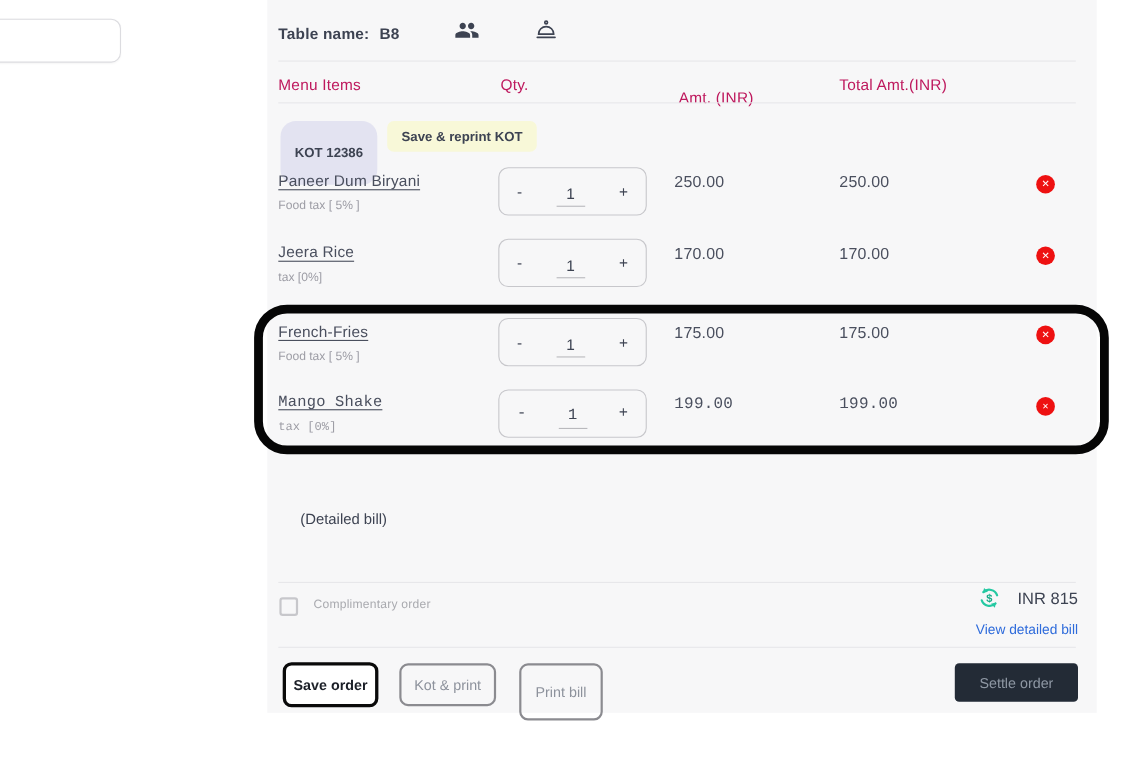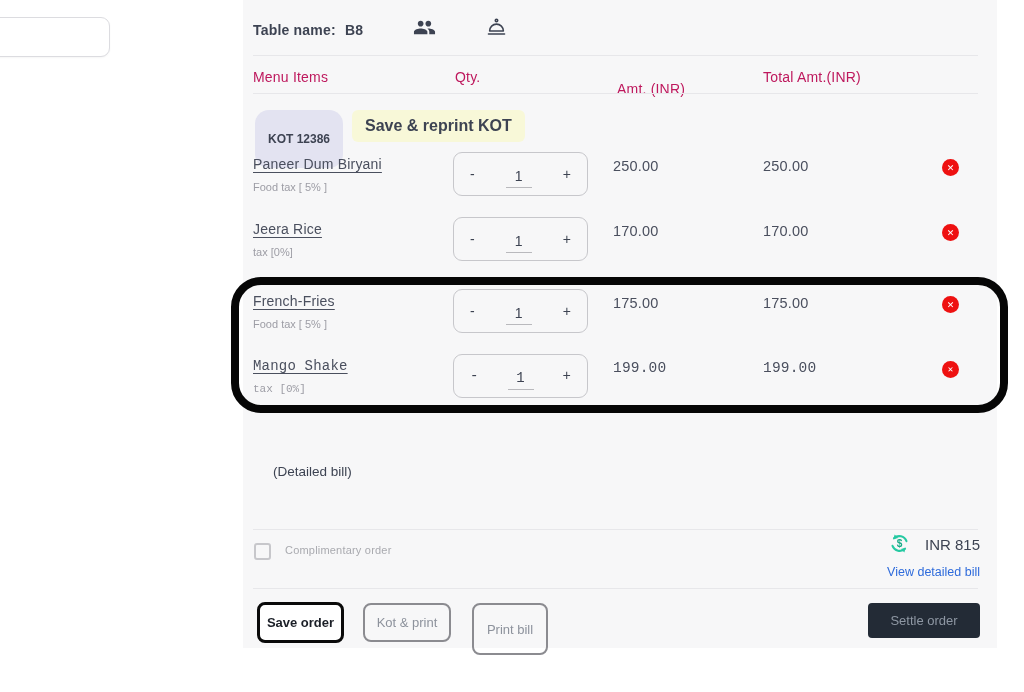--- a/index.html
+++ b/index.html
@@ -10,21 +10,21 @@
   
   .panel{position:absolute;left:243px;top:0;width:754px;height:648px;background:#f7f7f8;}
   .divider{position:absolute;left:10px;width:725px;height:1px;background:#e7e7ea;}
   
   .tablename{position:absolute;left:10px;top:22px;font-size:14px;font-weight:700;color:#3d4352;letter-spacing:.2px;}
   .icon-btn{position:absolute;top:16px;cursor:pointer;}
   .col-head{position:absolute;font-size:14px;font-weight:500;color:#be185d;top:69px;letter-spacing:.2px;}
   
   .kot-badge{position:absolute;left:12px;top:110px;background:#e3e3f1;color:#3d4352;font-size:12px;
     font-weight:600;padding:22px 13px;border-radius:14px;}
-  .reprint-badge{position:absolute;left:109px;top:110px;background:#f8f8d8;color:#3d4352;font-size:16px;
+  .reprint-badge{position:absolute;left:109px;top:110px;background:#f8f8d8;color:#3d4352;font-size:12px;
     font-weight:600;padding:7px 13px;border-radius:6px;cursor:pointer;}
   
   .row{position:absolute;left:0;width:754px;height:50px;}
   .item-name{position:absolute;left:10px;top:4px;font-size:14px;color:#4a4f5e;text-decoration:underline;
     text-underline-offset:3px;letter-spacing:.2px;cursor:pointer;}
   .item-tax{position:absolute;left:10px;top:29px;font-size:11px;color:#9d9da5;}
   .stepper{position:absolute;left:210px;top:0px;width:135px;height:44px;border:1px solid #c7c7cb;
     border-radius:9px;display:flex;align-items:center;justify-content:space-between;padding:0 16px;box-sizing:border-box;}
   .step-btn{font-size:14px;color:#3d4352;cursor:pointer;line-height:1;}
   .step-val{font-size:14px;color:#3d4352;border-bottom:1.5px solid #b9b9bd;min-width:26px;text-align:center;

